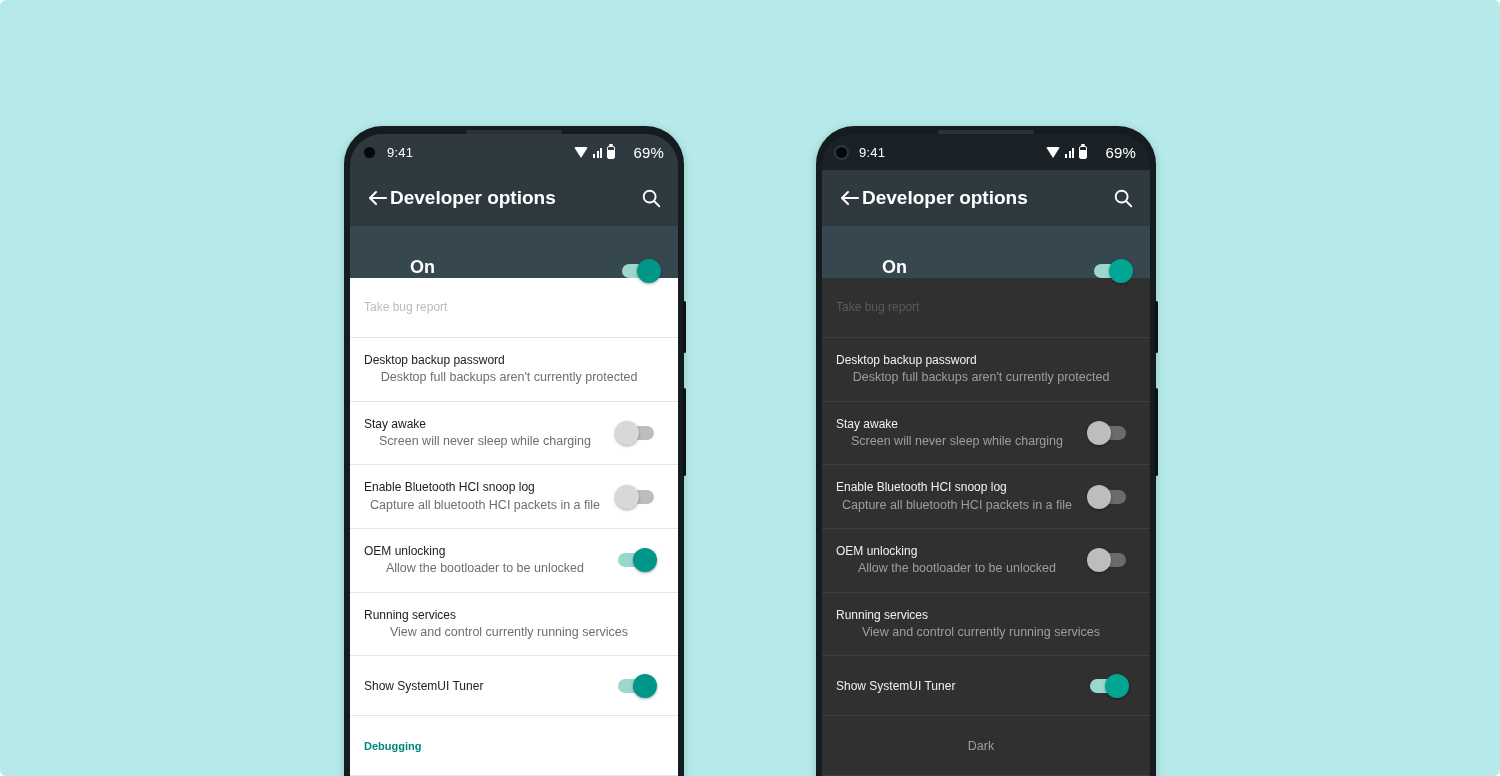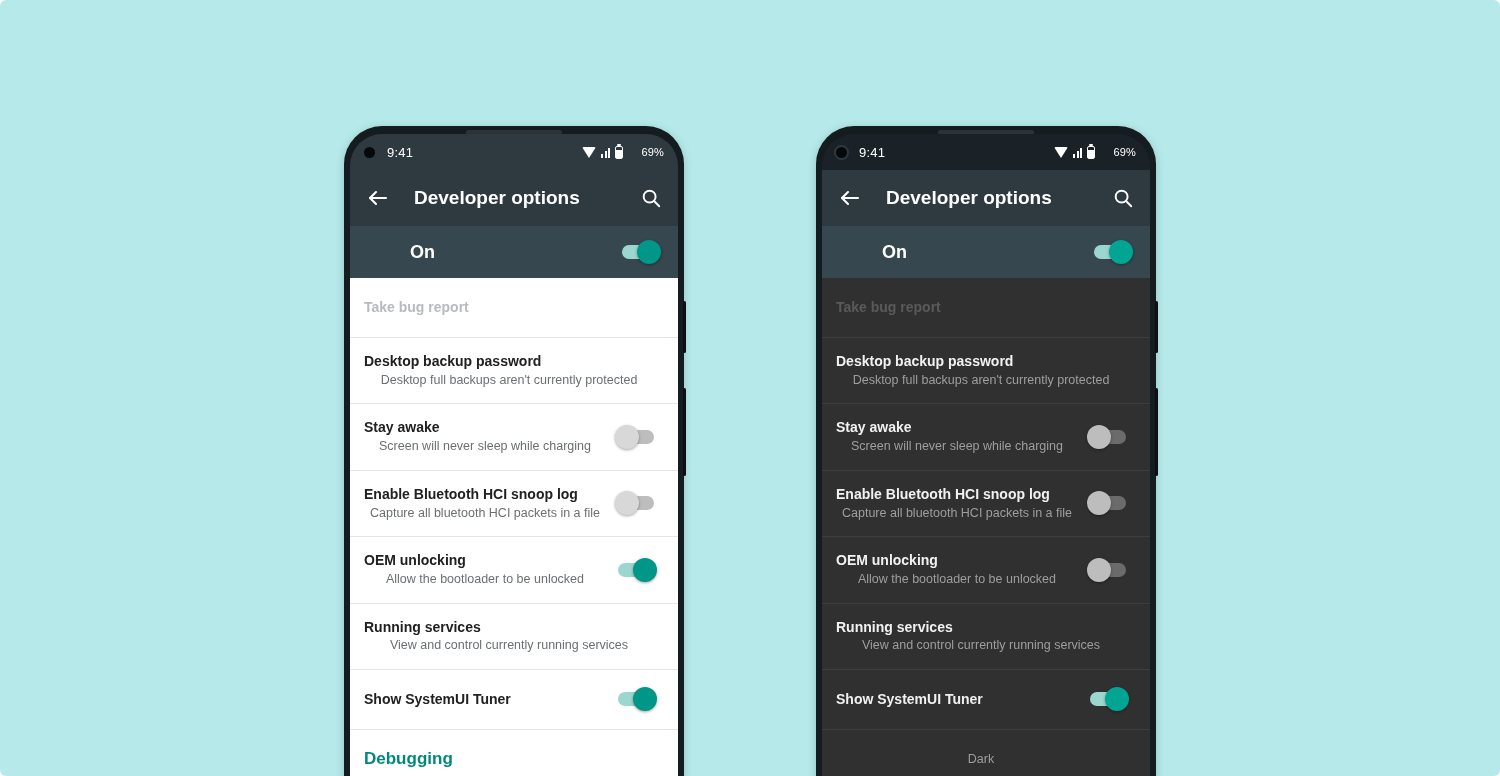--- a/index.html
+++ b/index.html
@@ -93,56 +93,55 @@
     border: 1.5px solid currentColor;
     border-radius: 2px;
     position: relative;
     background: linear-gradient(to top, currentColor 70%, transparent 70%);
   }
   .ico-batt::after {
     content:''; position:absolute; top:-3px; left:50%;
     transform: translateX(-50%);
     width: 4px; height: 2px; background: currentColor; border-radius: 1px;
   }
-  .batt-pct { font-size: 11px; margin-left: 13px; }
+  .batt-pct { font-size: 15px; margin-left: 13px; }
 
   
   .appbar {
     height: 56px;
     display: flex;
     align-items: center;
     padding: 0 16px;
   }
   .appbar .back { width: 24px; height: 24px; flex: 0 0 auto; cursor: pointer; }
   .appbar .title {
     flex: 1 1 auto;
     font-size: 19px;
     font-weight: 700;
-    margin-left: 24px;
   }
   .appbar .search { width: 22px; height: 22px; flex: 0 0 auto; cursor: pointer; }
 
   
   .master {
     height: 52px;
     display: flex;
-    align-items: center;
+    align-items: flex-end;
     padding: 0 20px 0 60px;
   }
   .master .lbl { font-size: 18px; font-weight: 700; flex: 1 1 auto; }
   .row {
     display: flex;
     align-items: center;
     padding: 14px 24px 14px 14px;
     min-height: 60px;
   }
   .row .txt { flex: 1 1 auto; min-width: 0; }
-  .row .t1 { font-size: 14px; font-weight: 700; line-height: 1.35; }
+  .row .t1 { font-size: 12px; font-weight: 400; line-height: 1.35; }
   .row .t2 { font-size: 12.5px; line-height: 1.4; margin-top: 1px; text-align: center; }
-  .row.section .t1 { font-weight: 700; font-size: 17px; }
+  .row.section .t1 { font-weight: 700; font-size: 11px; }
 
   
   .sw {
     position: relative;
     width: 36px; height: 14px;
     border-radius: 7px;
     flex: 0 0 auto;
     margin-left: 12px;
     cursor: pointer;
   }

